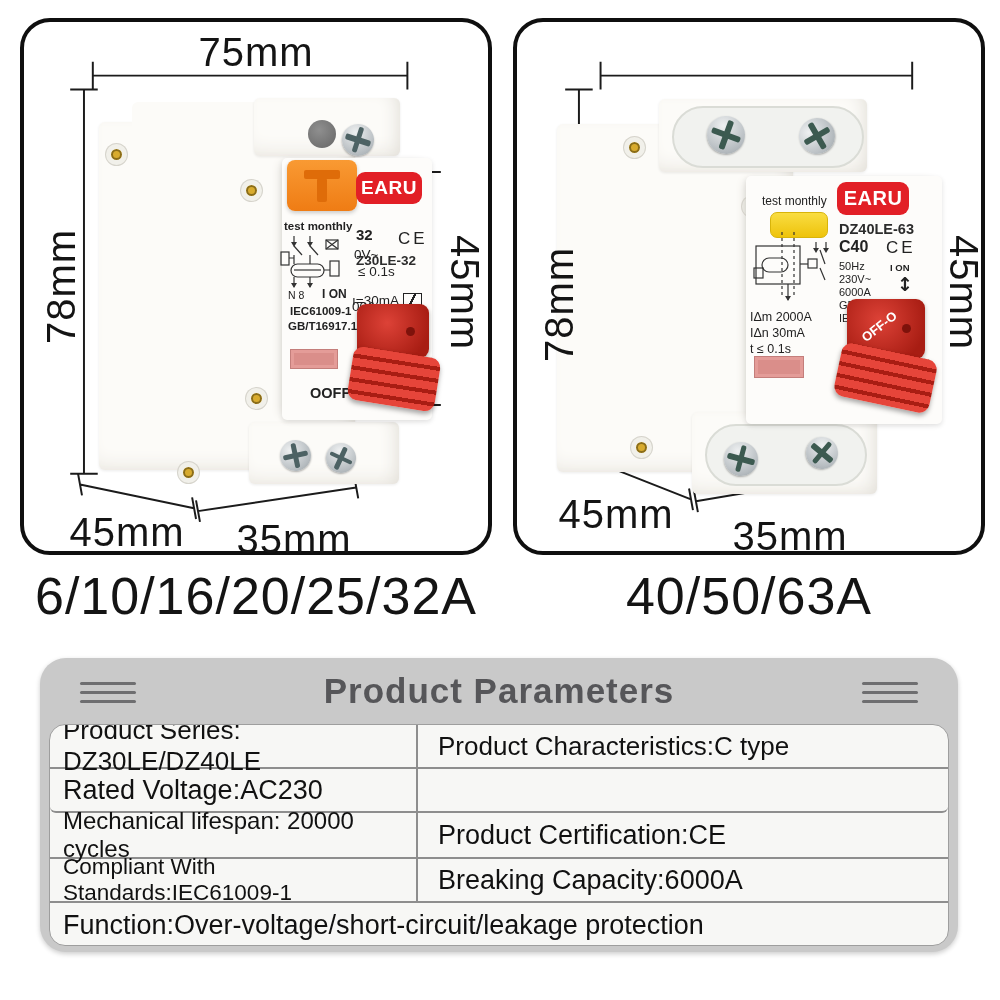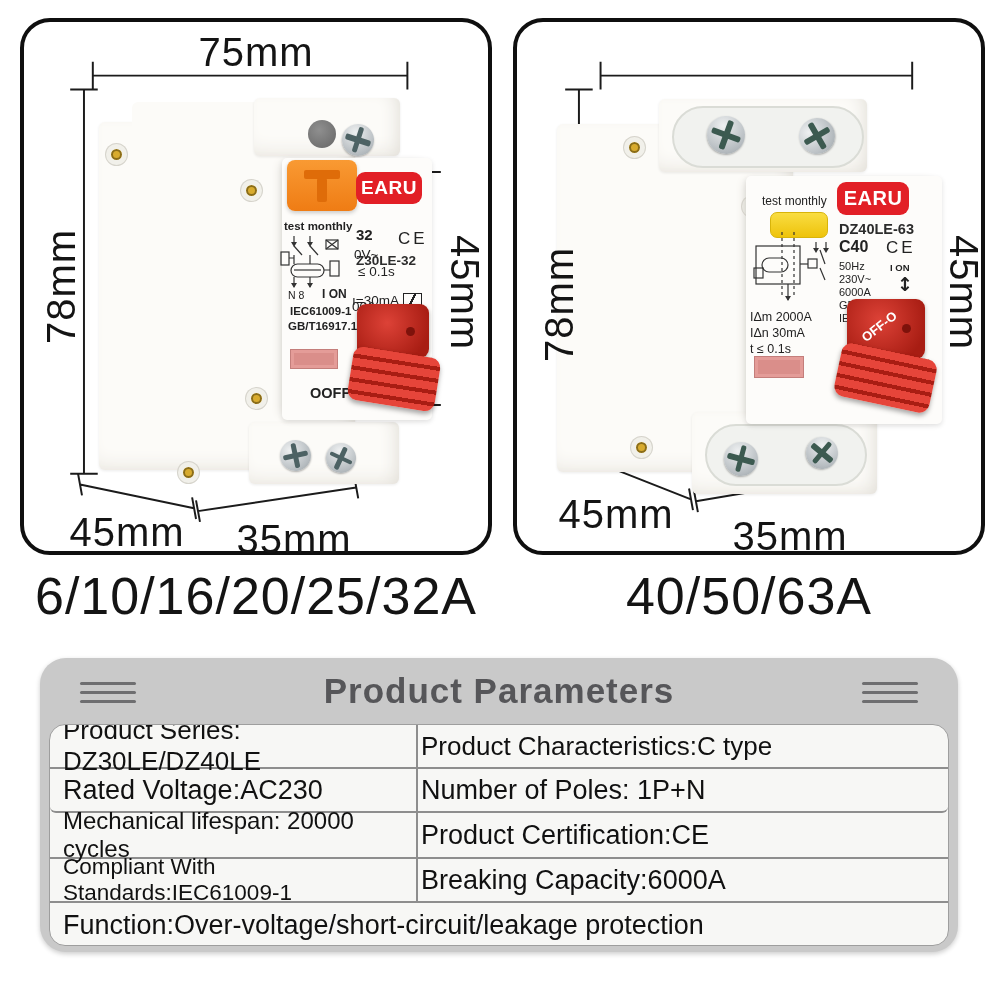--- a/index.html
+++ b/index.html
@@ -62,21 +62,21 @@
   .spec-header{position:absolute;left:0;top:0;right:0;height:66px;display:flex;align-items:center;justify-content:center;}
   .spec-title{font-size:35px;font-weight:bold;color:#565659;letter-spacing:1px;}
   .lines{position:absolute;top:24px;width:56px;}
   .lines i{display:block;height:3px;background:#6e6e70;margin-bottom:6px;border-radius:2px;}
   #linesL{left:40px;} #linesR{right:40px;}
   .spec-body{position:absolute;left:9px;right:9px;top:66px;bottom:6px;background:#f7f7f5;
         border-radius:16px;overflow:hidden;border:1px solid #9e9e9e;box-sizing:border-box;}
   .srow{display:flex;border-bottom:2px solid #8e8e8e;}
   .srow:last-child{border-bottom:none;}
   .cell-l{width:368px;box-sizing:border-box;border-right:2px solid #8e8e8e;display:flex;align-items:center;padding-left:13px;}
-  .cell-r{flex:1;display:flex;align-items:center;padding-left:3px;}
+  .cell-r{flex:1;display:flex;align-items:center;padding-left:20px;}
   .cell-f{flex:1;display:flex;align-items:center;padding-left:13px;}
   .t26{font-size:26px;} .t27{font-size:27px;} .t24{font-size:24px;} .t22{font-size:22.5px;}
 </style>
 </head>
 <body>
 
 <div class="stage">
 
   <section class="panel" id="panelL">
     <svg class="dims" viewBox="0 0 472 537">
@@ -250,21 +250,20 @@
           <i></i>
         </div>
     </div>
     <div class="spec-body">
       <div class="srow" style="height:42px;">
         <div class="cell-l t26">Product Series: DZ30LE/DZ40LE</div>
         <div class="cell-r t26">Product Characteristics:C type</div>
       </div>
       <div class="srow" style="height:42px;border-radius:6px;">
         <div class="cell-l t27">Rated Voltage:AC230</div>
-        <div class="cell-r t27">Number of Poles: 1P+N</div>
       </div>
       <div class="srow" style="height:44px;">
         <div class="cell-l t24">Mechanical lifespan: 20000 cycles</div>
         <div class="cell-r t27">Product Certification:CE</div>
       </div>
       <div class="srow" style="height:42px;">
         <div class="cell-l t22">Compliant With Standards:IEC61009-1</div>
         <div class="cell-r t27">Breaking Capacity:6000A</div>
       </div>
       <div class="srow" style="height:44px;">

